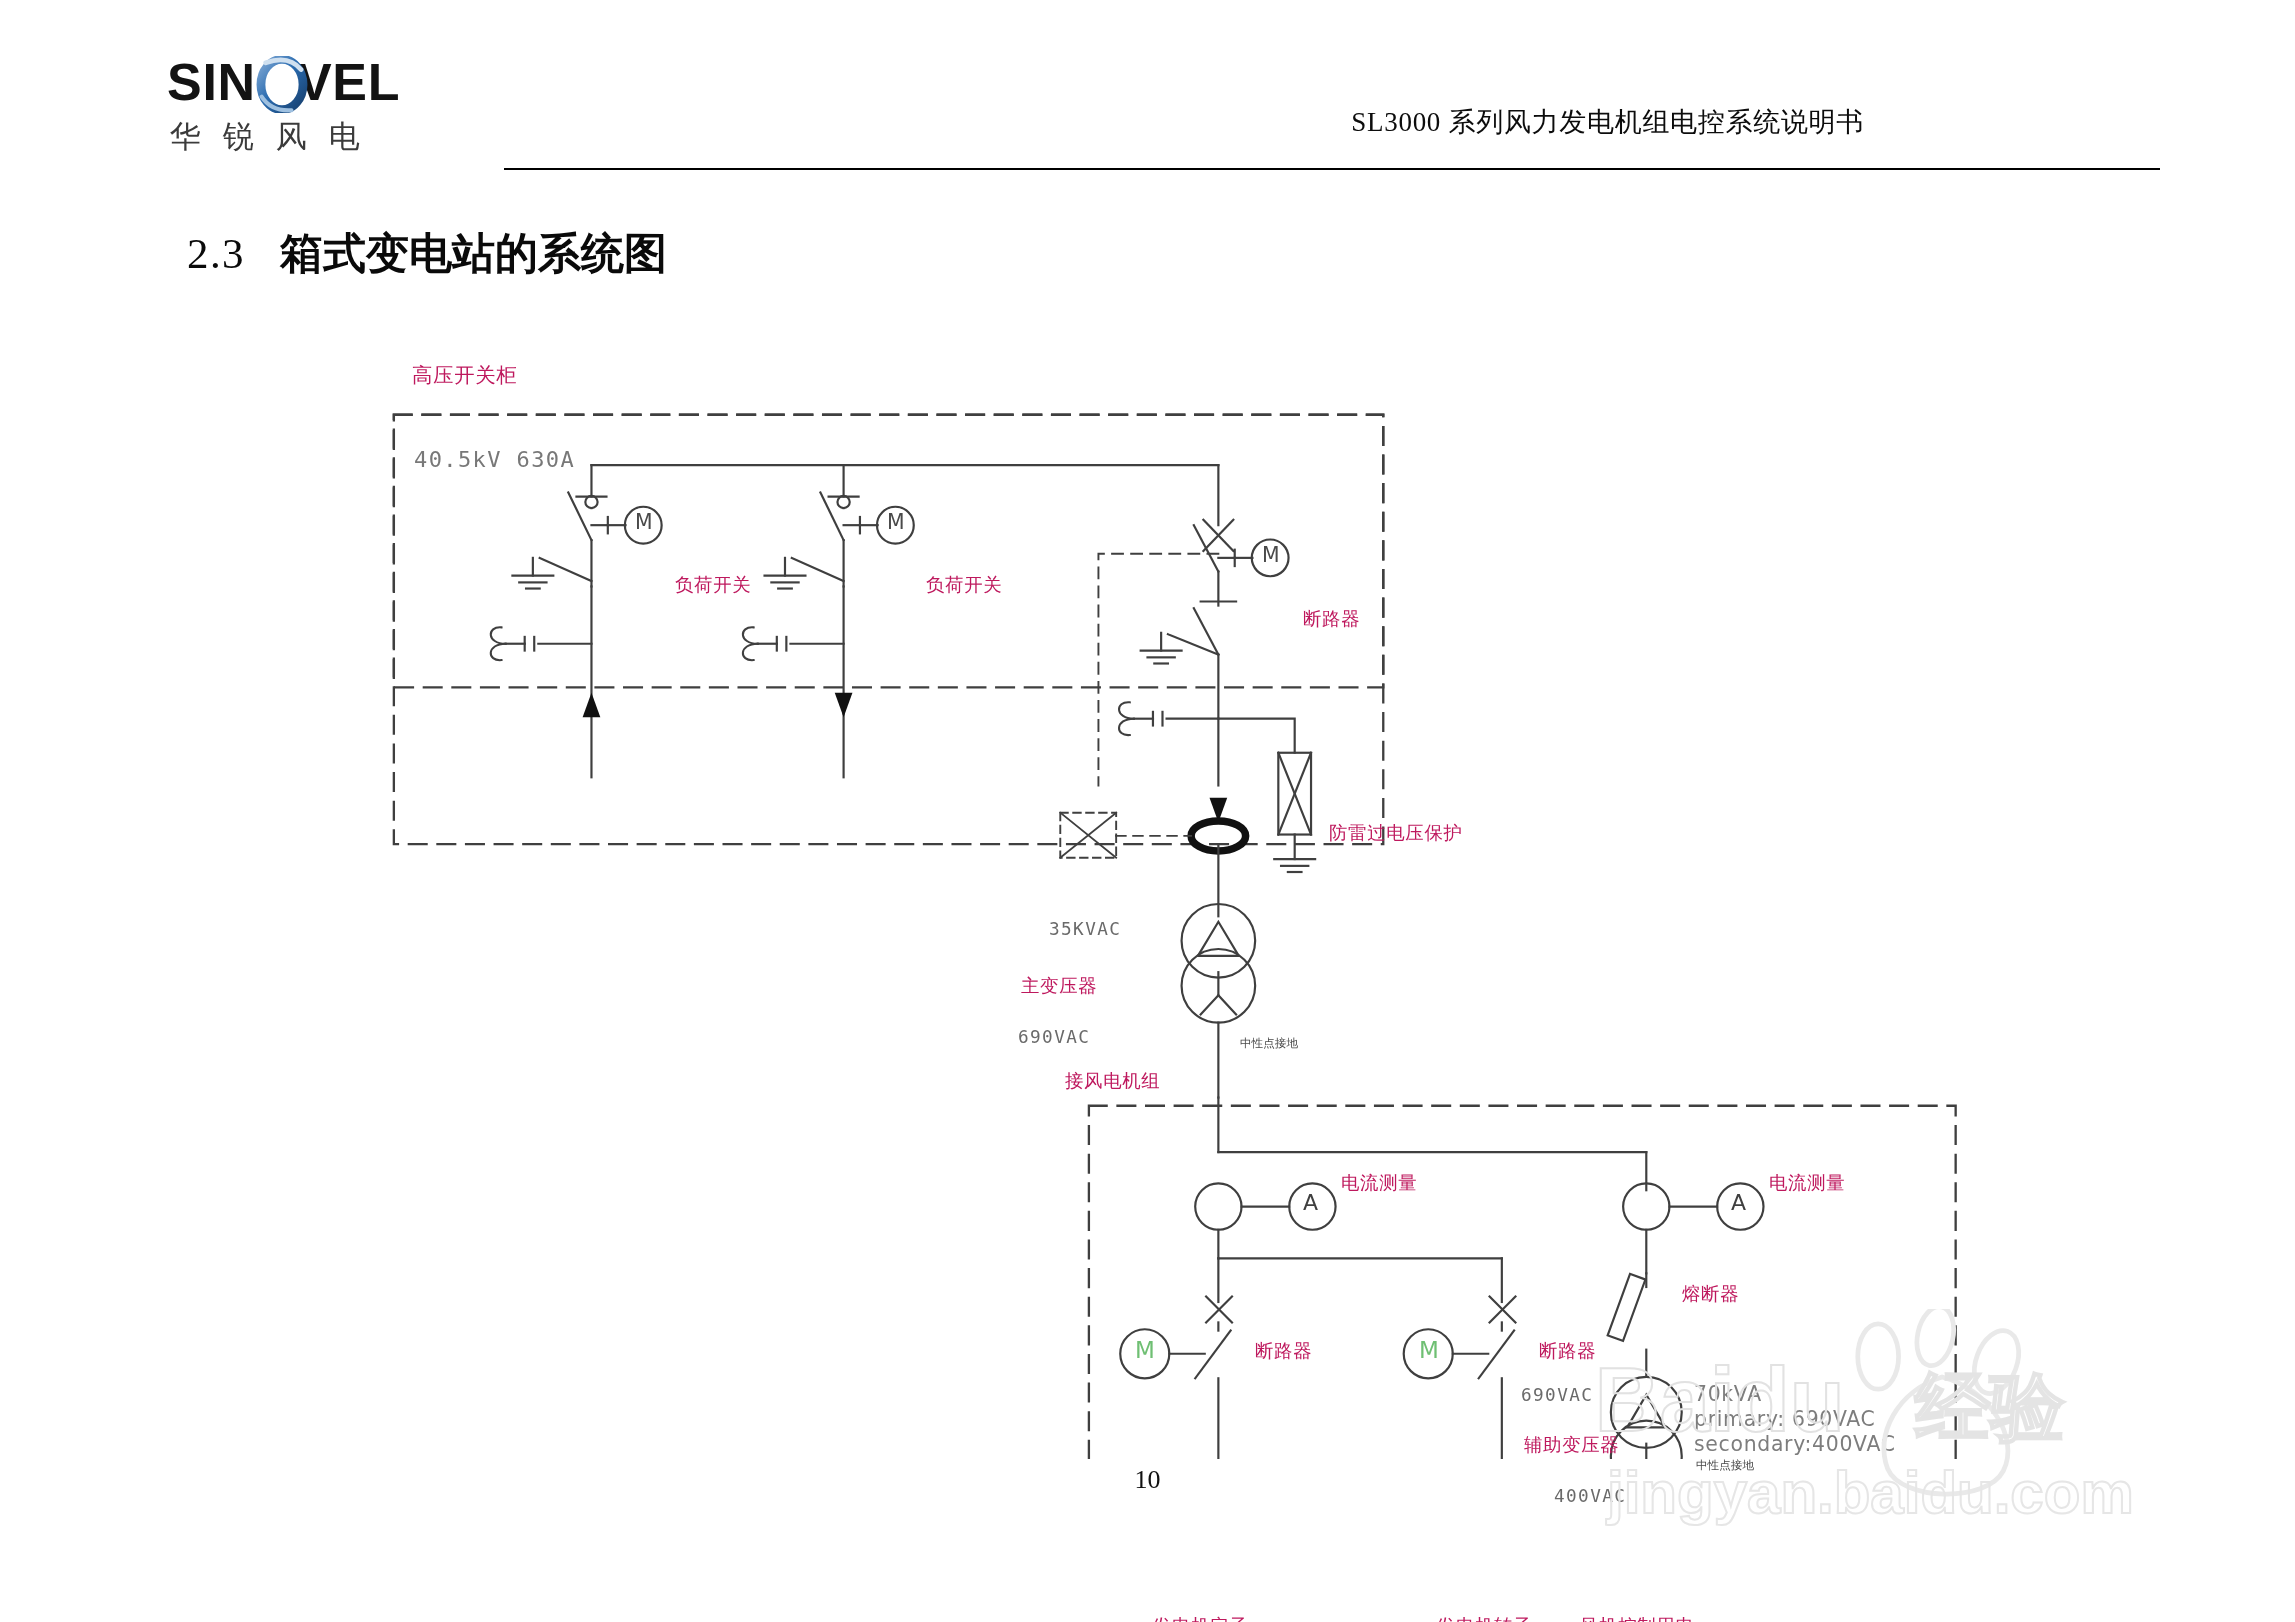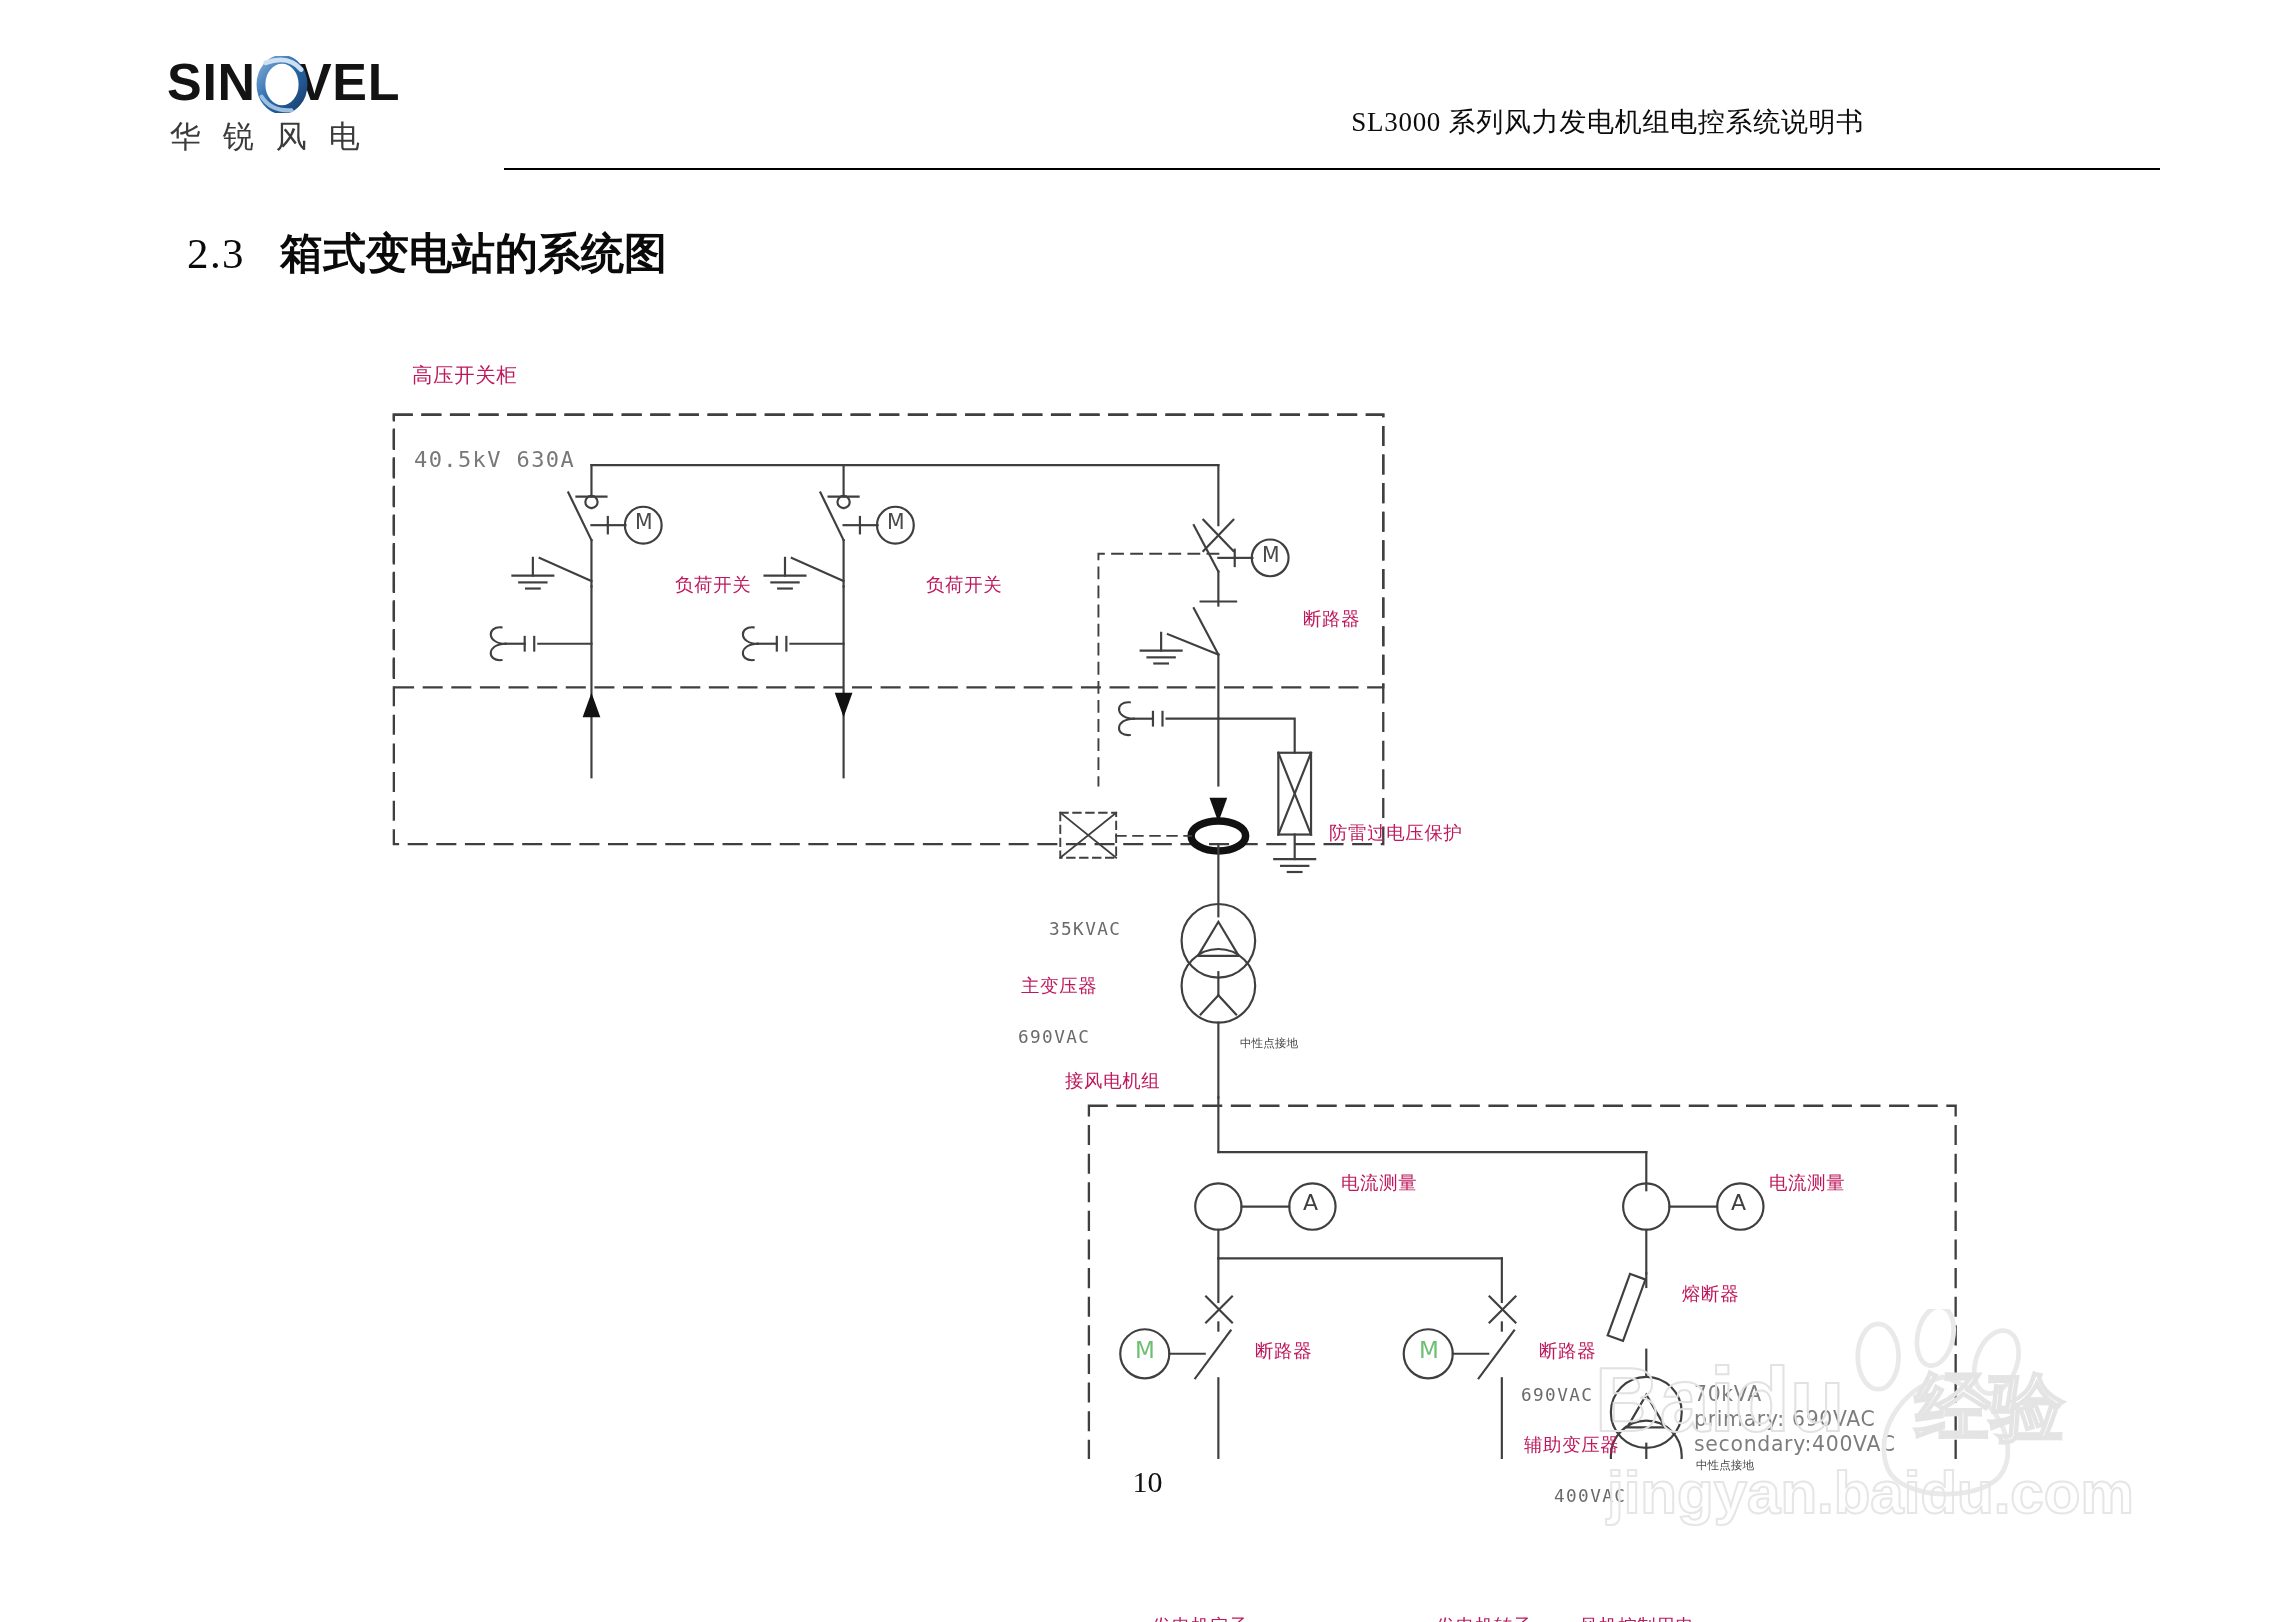--- a/index.html
+++ b/index.html
@@ -78,21 +78,21 @@
   }
   #section-heading .num { letter-spacing: 1.4px; }
   #section-heading .ttl { margin-left: 35px; font-family: "DejaVu Sans", sans-serif; font-weight: bold; }
 
   
   #page-number {
     position: absolute;
     left: 0; top: 1465px;
     width: 2295px;
     text-align: center;
-    font-size: 30px;
+    font-size: 26px;
     color: #111;
   }
 
   
   #diagram-canvas {
     position: absolute;
     left: 0; top: 300px;
     width: 2295px; height: 1159px;
   }
   #diagram-svg { display: block; }

